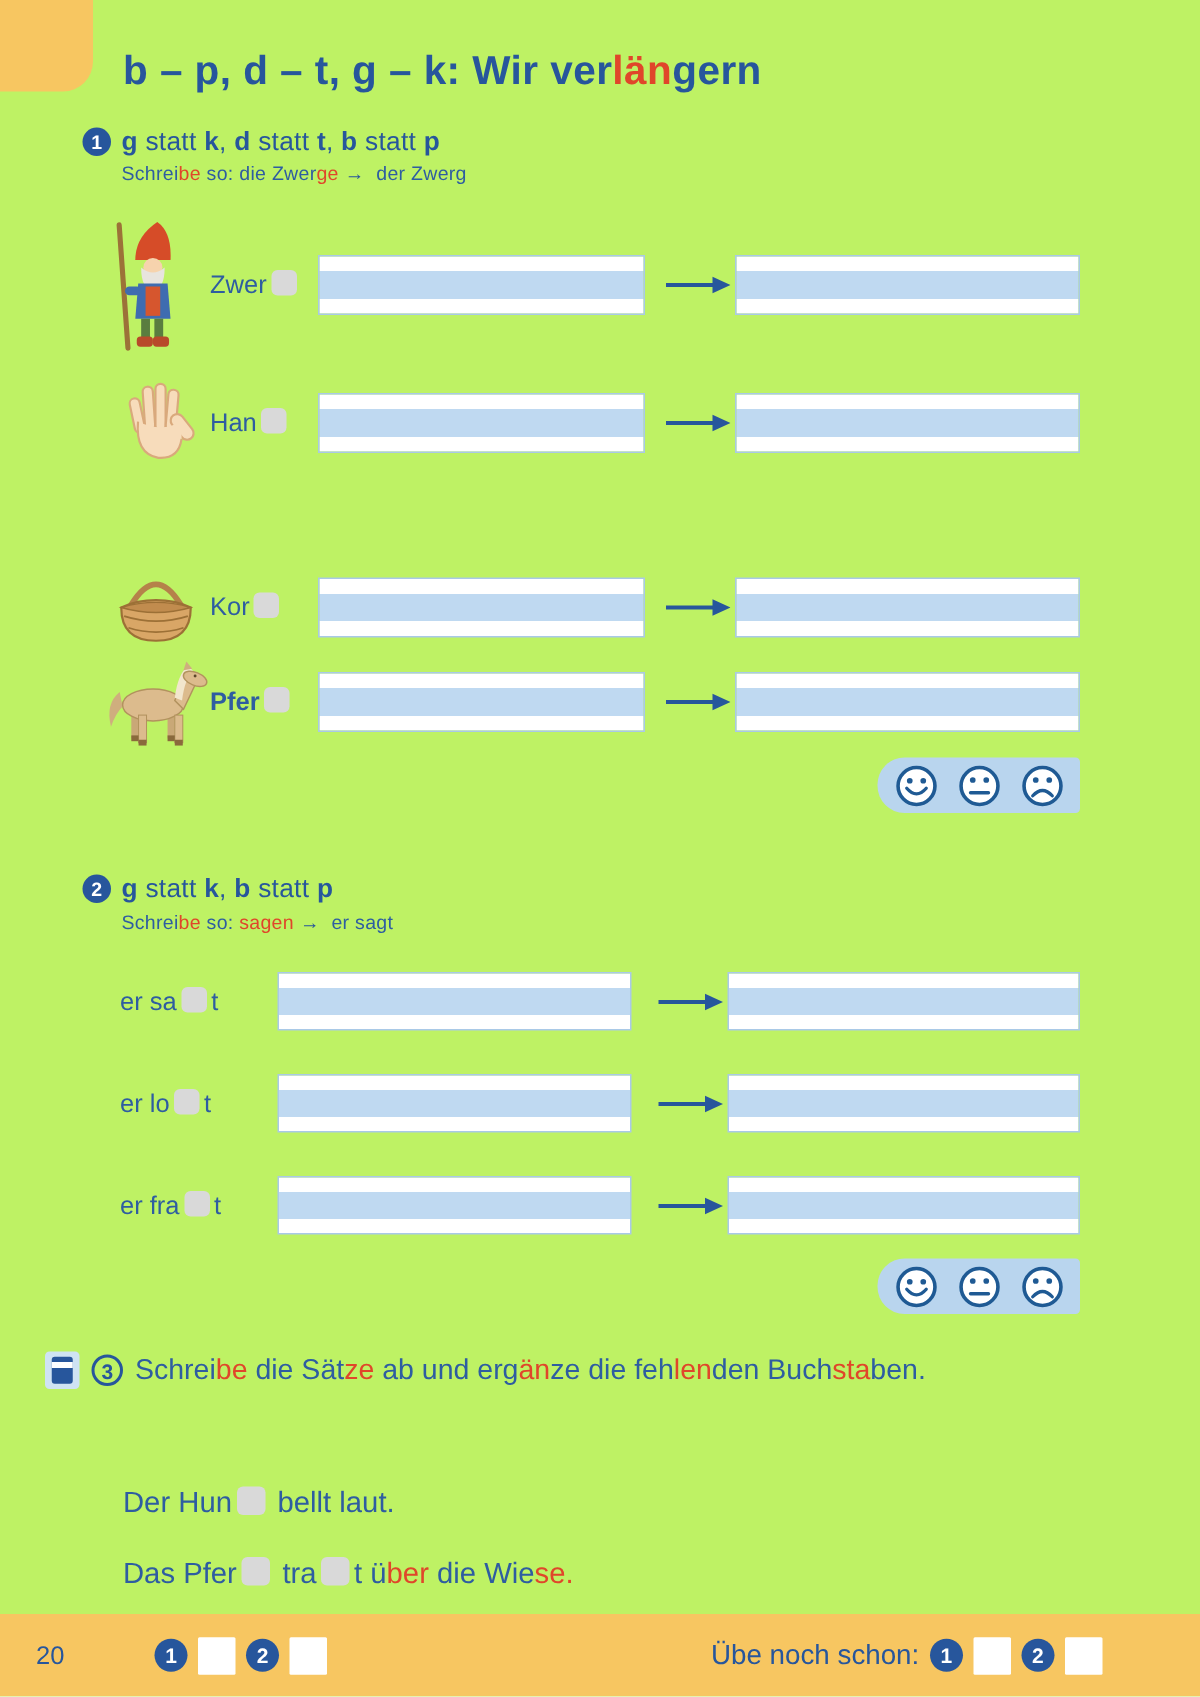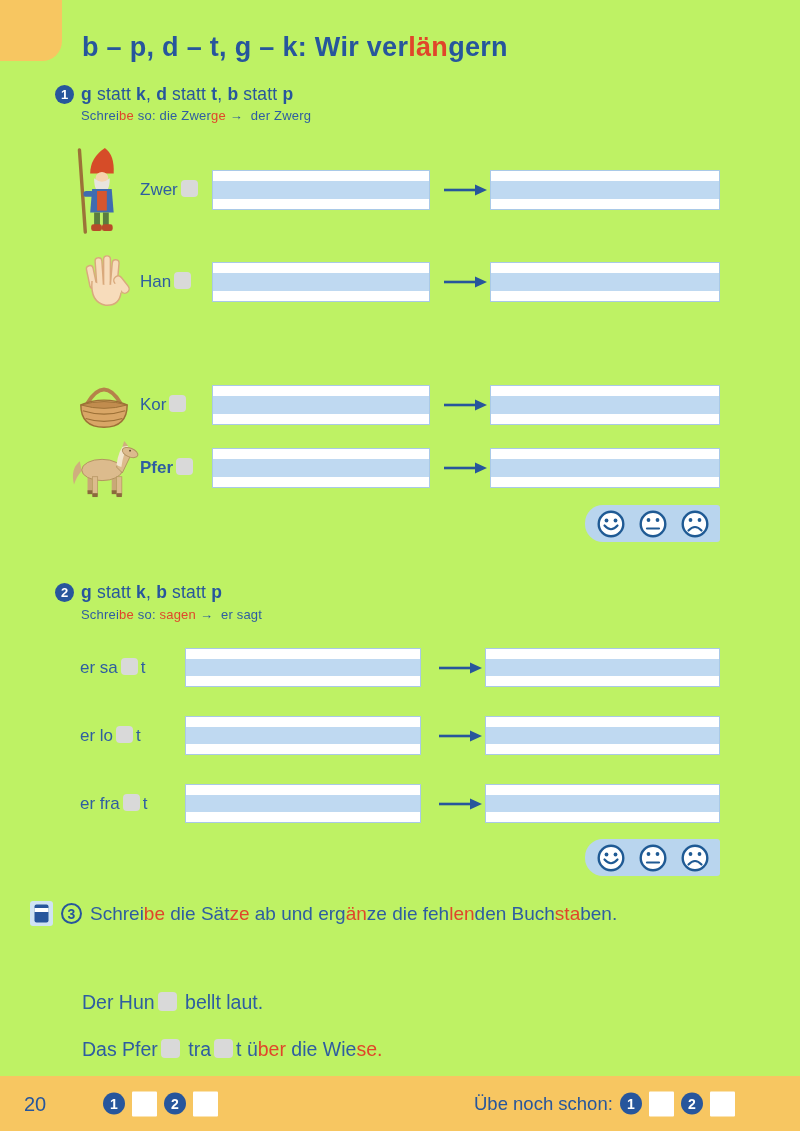--- a/index.html
+++ b/index.html
@@ -51,21 +51,21 @@
   .smiley{color:var(--smiley-stroke);line-height:0;}
   
   .ex3-head{position:absolute;left:30px;top:901px;display:flex;align-items:center;gap:8px;font-size:19px;}
   .book-icon{display:inline-flex;align-items:center;justify-content:center;width:23px;height:25px;border-radius:3px;background:#cfe3f3;flex:0 0 auto;}
   .circle-num{display:inline-flex;align-items:center;justify-content:center;width:21px;height:21px;border-radius:50%;
     border:2px solid var(--heading-blue);color:var(--heading-blue);font-size:14px;font-weight:bold;flex:0 0 auto;}
   .sentence{position:absolute;left:82px;font-size:19.5px;white-space:nowrap;}
   .sentence .blank{width:19px;height:19px;}
   
   .footer{position:absolute;left:0;top:1076px;width:800px;height:55px;background:var(--footer-yellow);}
-  .page-number{position:absolute;left:24px;top:50%;transform:translateY(-50%);font-size:20px;color:var(--heading-blue);}
+  .page-number{position:absolute;left:24px;top:50%;transform:translateY(-50%);font-size:17px;color:var(--heading-blue);}
   .fgroup{position:absolute;top:50%;transform:translateY(-50%);display:flex;align-items:center;gap:7px;
     font-size:18.5px;color:var(--heading-blue);white-space:nowrap;}
   .fbadge{display:inline-flex;align-items:center;justify-content:center;width:22px;height:22px;border-radius:50%;
     background:var(--heading-blue);color:#fff;font-size:14px;font-weight:bold;flex:0 0 auto;}
   .fbox{display:inline-block;width:25px;height:25px;background:#fff;border-radius:1px;flex:0 0 auto;}
 </style>
 </head>
 <body>
 
 <div class="page">

